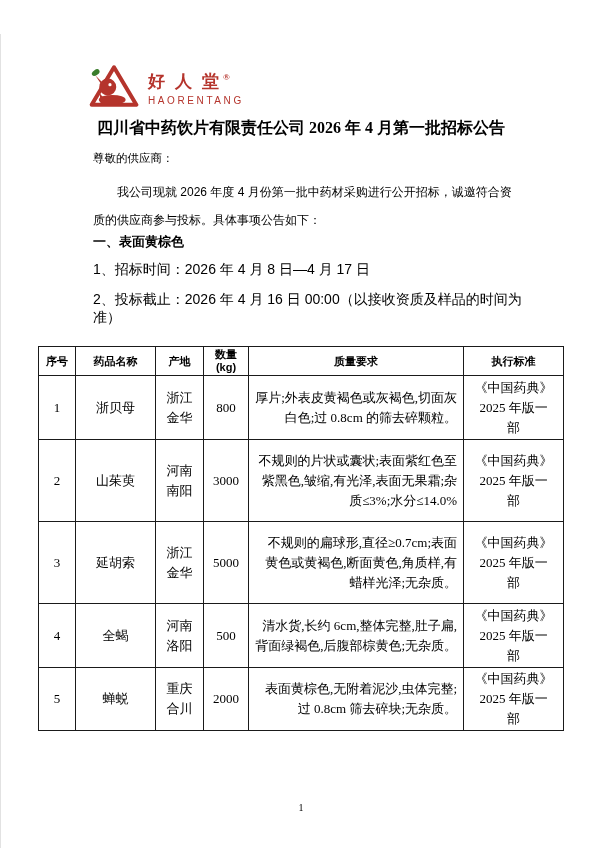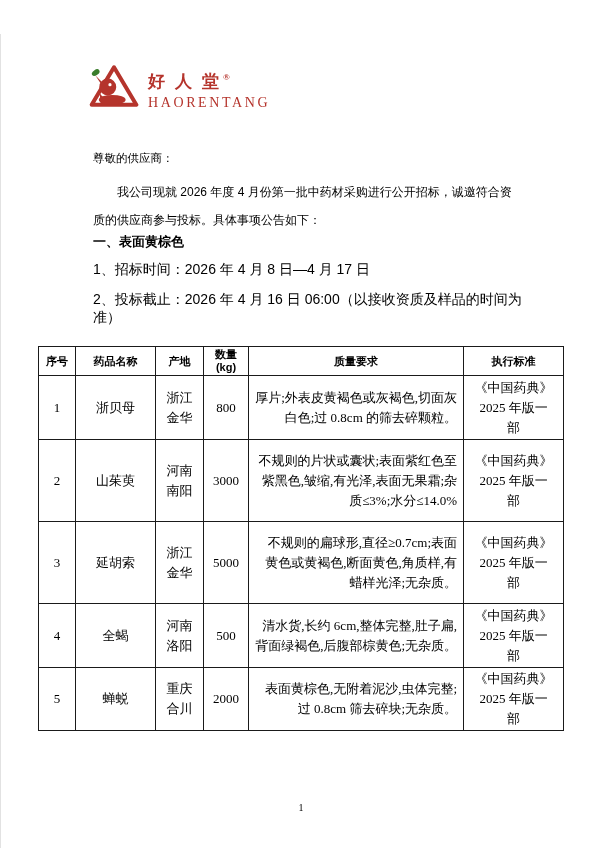--- a/index.html
+++ b/index.html
@@ -31,24 +31,24 @@
     color:#b5342c;
     font-size:17px; font-weight:bold;
     letter-spacing:10px;
     font-family:"Liberation Serif","DejaVu Serif",serif;
     line-height:20px;
     white-space:nowrap;
   }
   .logo-name sup { font-size:9px; letter-spacing:0; margin-left:-6px; }
   .logo-sub {
     color:#b5342c;
-    font-size:14px;
+    font-size:10px;
     letter-spacing:2.6px;
     margin-top:3px;
-    font-family:Liberation Serif, serif;
+    font-family:Liberation Sans, sans-serif;
   }
 
   
   .doc-title {
     position:absolute; top:84px; left:0; width:600px;
     text-align:center;
     font-size:16px; font-weight:bold;
     font-family:"Liberation Serif","DejaVu Serif",serif;
   }
   .salutation {
@@ -138,27 +138,28 @@
         <ellipse cx="26" cy="39.5" rx="15" ry="5.5" fill="#b5342c"></ellipse>
         <circle cx="23.5" cy="22.5" r="1.8" fill="#ffffff"></circle>
       </svg>
     </span>
     <div class="logo-text">
       <div class="logo-name"><span>好人堂</span><sup>®</sup></div>
       <div class="logo-sub">HAORENTANG</div>
     </div>
   </div>
 
+  <div class="doc-title">四川省中药饮片有限责任公司 2026 年 4 月第一批招标公告</div>
 
   <div class="salutation">尊敬的供应商：</div>
   <div class="intro">我公司现就 2026 年度 4 月份第一批中药材采购进行公开招标，诚邀符合资质的供应商参与投标。具体事项公告如下：</div>
 
   <div class="section-heading">一、表面黄棕色</div>
   <div class="info-item i0">1、招标时间：2026 年 4 月 8 日—4 月 17 日</div>
-  <div class="info-item i1">2、投标截止：2026 年 4 月 16 日 06:00（以接收资质及样品的时间为准）</div>
+  <div class="info-item i1">2、投标截止：2026 年 4 月 16 日 00:00（以接收资质及样品的时间为准）</div>
 
   <table class="bid-table">
     <colgroup>
       <col style="width:37px">
         <col style="width:80px">
         <col style="width:48px">
       <col style="width:45px">
         <col style="width:215px">
         <col style="width:100px">
     </colgroup>

